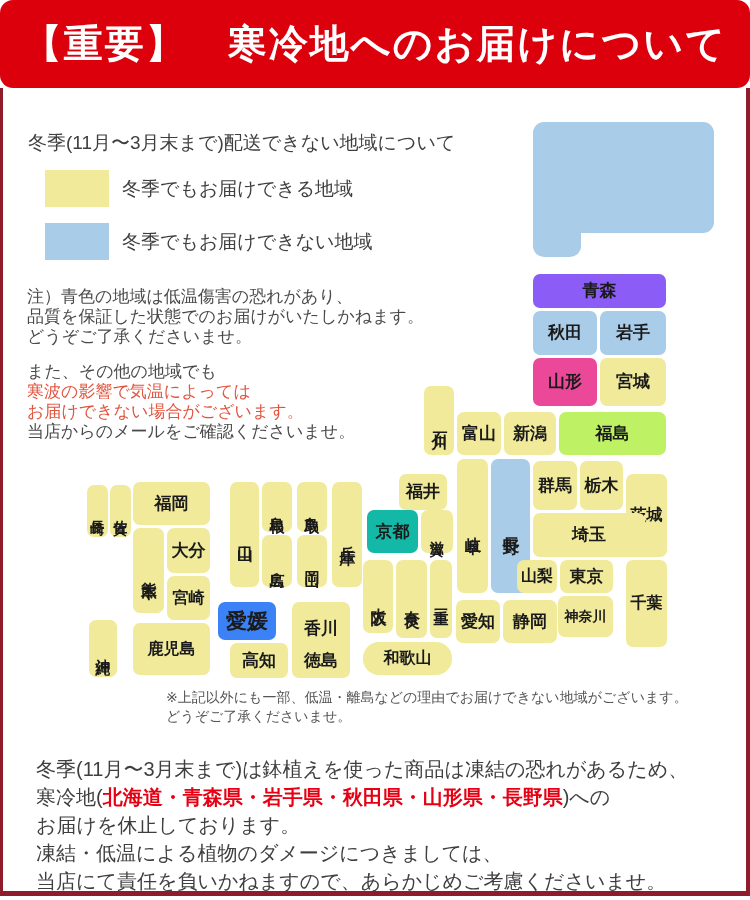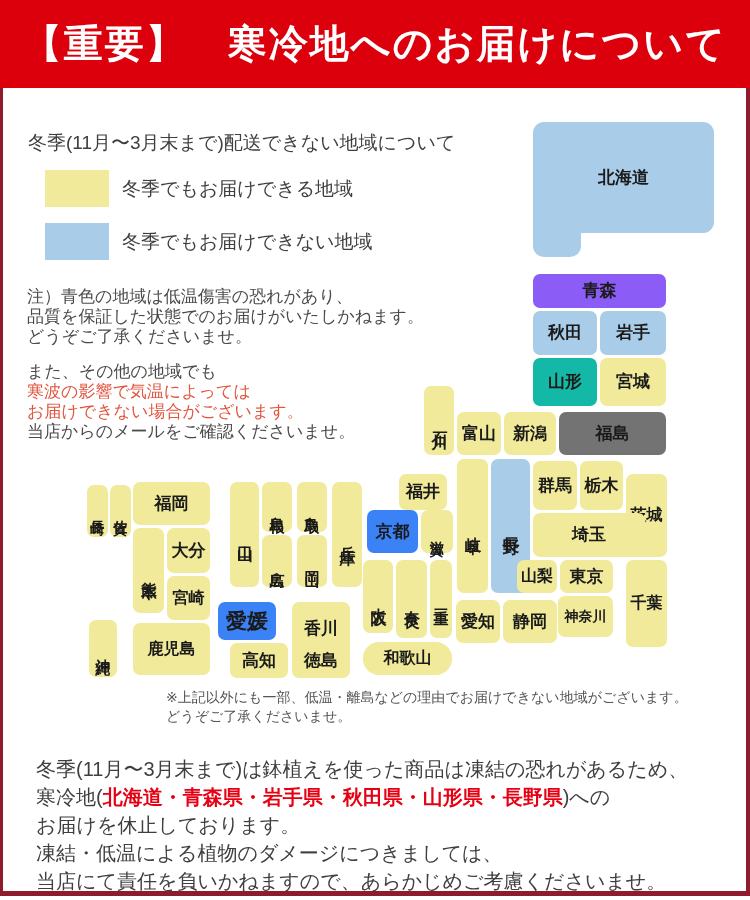--- a/index.html
+++ b/index.html
@@ -1,19 +1,19 @@
 <!DOCTYPE html>
 <html><head>
 <meta charset="utf-8">
 <style>
   html,body{margin:0;padding:0;background:#fff;}
   .page{position:relative;width:750px;height:900px;background:#fff;overflow:hidden;
         font-family:"Liberation Sans","DejaVu Sans",sans-serif;}
   .banner{position:absolute;left:0;top:0;width:750px;height:88px;
-          display:flex;align-items:center;justify-content:center;}
+          display:flex;align-items:center;justify-content:center;border-radius:13px;}
   .banner h1{margin:0;color:#fff;font-size:39px;font-weight:bold;letter-spacing:2px;}
   .frame{position:absolute;left:0;top:88px;width:750px;height:808px;box-sizing:border-box;
          border-left:3px solid #8e1c2c;border-right:4px solid #8e1c2c;border-bottom:5px solid #8e1c2c;}
   .legend-title{position:absolute;left:28px;top:130px;font-size:19px;color:#3f3f3f;}
   .legend-row{position:absolute;display:flex;align-items:center;}
   .legend-row .swatch{display:inline-block;width:64px;height:37px;}
   .legend-row .legend-label{margin-left:13px;font-size:19px;color:#3f3f3f;}
   .notes{position:absolute;left:27px;top:287px;font-size:17px;line-height:20px;color:#4a4a4a;}
   .note-line.red{color:#e2543e;}
   .note-spacer{height:15px;}
@@ -61,45 +61,44 @@
       <div class="note-line">また、その他の地域でも</div>
       <div class="note-line red">寒波の影響で気温によっては</div>
       <div class="note-line red">お届けできない場合がございます。</div>
       <div class="note-line">当店からのメールをご確認くださいませ。</div>
     </div>
 
   <div class="map" id="map">
     <div class="hk">
       <div class="hk-main" style="background: rgb(169, 204, 232);"></div>
       <div class="hk-tab" style="background: rgb(169, 204, 232);"></div>
-      <div class="hk-label">北海道</div>
     </div>
   <div class="pref" style="left: 533px; top: 274px; width: 133px; height: 34px; font-size: 17px; background: #8b5cf6;">青森</div>
       <div class="pref" style="left: 533px; top: 311px; width: 64px; height: 44px; font-size: 17px; background: rgb(169, 204, 232);">秋田</div>
       <div class="pref" style="left: 600px; top: 311px; width: 66px; height: 44px; font-size: 17px; background: rgb(169, 204, 232);">岩手</div>
-      <div class="pref" style="left: 533px; top: 358px; width: 64px; height: 48px; font-size: 17px; background: #14b8a6;">山形</div>
+      <div class="pref" style="left: 533px; top: 358px; width: 64px; height: 48px; font-size: 17px; background: #ec4899;">山形</div>
       <div class="pref" style="left: 600px; top: 358px; width: 66px; height: 48px; font-size: 17px; background: rgb(240, 234, 154);">宮城</div>
       <div class="pref v" style="left: 424px; top: 386px; width: 30px; height: 69px; font-size: 16px; background: rgb(240, 234, 154);">石川</div>
       <div class="pref" style="left: 457px; top: 412px; width: 44px; height: 43px; font-size: 17px; background: rgb(240, 234, 154);">富山</div>
       <div class="pref" style="left: 504px; top: 412px; width: 52px; height: 43px; font-size: 17px; background: rgb(240, 234, 154);">新潟</div>
-      <div class="pref" style="left: 559px; top: 412px; width: 107px; height: 43px; font-size: 17px; background: #737373;">福島</div>
+      <div class="pref" style="left: 559px; top: 412px; width: 107px; height: 43px; font-size: 17px; background: #bef264;">福島</div>
       <div class="pref" style="left: 399px; top: 474px; width: 48px; height: 36px; font-size: 17px; background: rgb(240, 234, 154);">福井</div>
       <div class="pref v" style="left: 457px; top: 459px; width: 31px; height: 134px; font-size: 16px; background: rgb(240, 234, 154);">岐阜</div>
       <div class="pref v" style="left: 491px; top: 459px; width: 39px; height: 134px; font-size: 17px; background: rgb(169, 204, 232);">長野</div>
       <div class="pref" style="left: 533px; top: 461px; width: 44px; height: 49px; font-size: 17px; background: rgb(240, 234, 154);">群馬</div>
       <div class="pref" style="left: 580px; top: 461px; width: 43px; height: 49px; font-size: 17px; background: rgb(240, 234, 154);">栃木</div>
       <div class="pref" style="left: 626px; top: 474px; width: 41px; height: 83px; font-size: 16px; background: rgb(240, 234, 154);">茨城</div>
       <div class="pref" style="left: 533px; top: 513px; width: 112px; height: 44px; font-size: 17px; background: rgb(240, 234, 154);">埼玉</div>
       <div class="pref" style="left: 517px; top: 560px; width: 40px; height: 33px; font-size: 16px; background: rgb(240, 234, 154);">山梨</div>
       <div class="pref" style="left: 560px; top: 560px; width: 53px; height: 33px; font-size: 17px; background: rgb(240, 234, 154);">東京</div>
       <div class="pref" style="left: 626px; top: 560px; width: 41px; height: 87px; font-size: 16px; background: rgb(240, 234, 154);">千葉</div>
       <div class="pref" style="left: 558px; top: 596px; width: 55px; height: 41px; font-size: 14px; background: rgb(240, 234, 154);">神奈川</div>
       <div class="pref" style="left: 456px; top: 600px; width: 44px; height: 43px; font-size: 17px; background: rgb(240, 234, 154);">愛知</div>
       <div class="pref" style="left: 503px; top: 600px; width: 54px; height: 43px; font-size: 17px; background: rgb(240, 234, 154);">静岡</div>
-      <div class="pref" style="left: 367px; top: 510px; width: 51px; height: 43px; font-size: 17px; background: #3b82f6;">京都</div>
+      <div class="pref" style="left: 367px; top: 510px; width: 51px; height: 43px; font-size: 17px; background: #14b8a6;">京都</div>
       <div class="pref v" style="left: 421px; top: 510px; width: 32px; height: 43px; font-size: 14px; background: rgb(240, 234, 154);">滋賀</div>
       <div class="pref v" style="left: 363px; top: 560px; width: 30px; height: 73px; font-size: 16px; background: rgb(240, 234, 154);">大阪</div>
       <div class="pref v" style="left: 396px; top: 560px; width: 31px; height: 78px; font-size: 16px; background: rgb(240, 234, 154);">奈良</div>
       <div class="pref v" style="left: 430px; top: 560px; width: 22px; height: 78px; font-size: 15px; background: rgb(240, 234, 154);">三重</div>
       <div class="pref" style="left: 363px; top: 642px; width: 89px; height: 33px; font-size: 16px; background: rgb(240, 234, 154); border-radius: 16px;">和歌山</div>
       <div class="pref v" style="left: 332px; top: 482px; width: 30px; height: 105px; font-size: 16px; background: rgb(240, 234, 154);">兵庫</div>
       <div class="pref v" style="left: 297px; top: 482px; width: 30px; height: 50px; font-size: 15px; background: rgb(240, 234, 154);">鳥取</div>
       <div class="pref v" style="left: 297px; top: 535px; width: 30px; height: 52px; font-size: 15px; background: rgb(240, 234, 154);">岡山</div>
       <div class="pref v" style="left: 262px; top: 482px; width: 30px; height: 50px; font-size: 15px; background: rgb(240, 234, 154);">島根</div>
       <div class="pref v" style="left: 262px; top: 535px; width: 30px; height: 52px; font-size: 15px; background: rgb(240, 234, 154);">広島</div>

